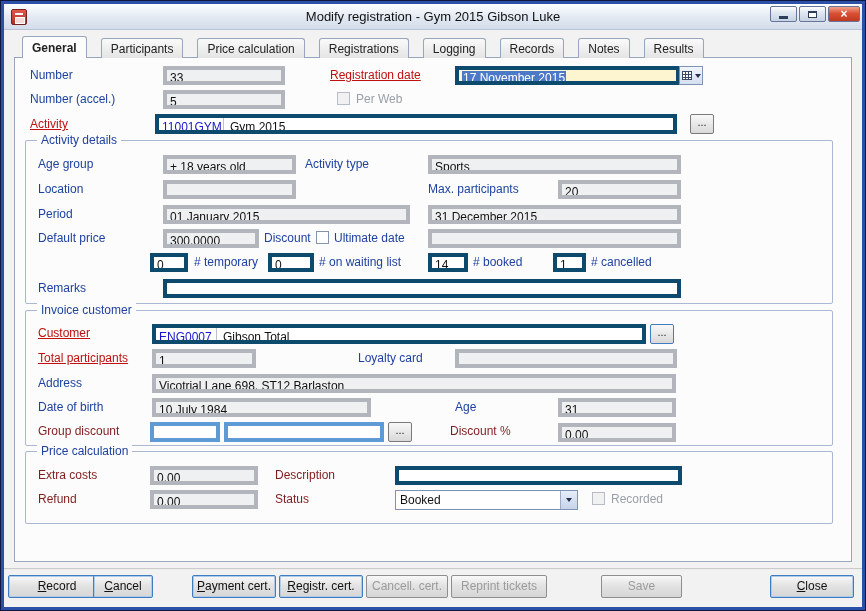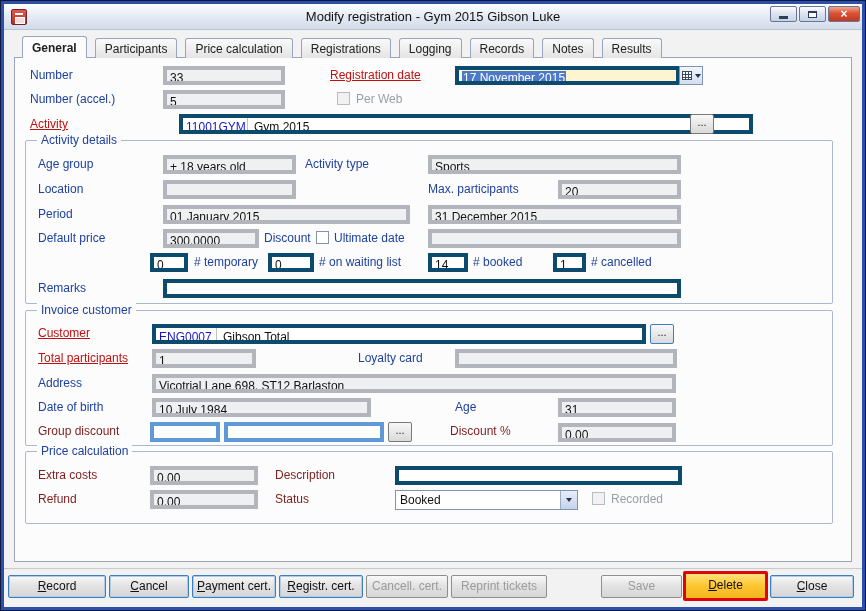--- a/index.html
+++ b/index.html
@@ -23,21 +23,21 @@
             display:flex; align-items:center; justify-content:center; cursor:default; }
   .capbtn.close { width:32px; background:linear-gradient(#f2a38c,#da5135 45%,#bf3a20);
                   color:#fff; font-size:12px; font-weight:bold; line-height:12px; }
   .glyph-min { width:9px; height:3px; background:#2e3d5c; margin-top:7px; }
   .glyph-max { width:9px; height:7px; border:1px solid #2e3d5c; border-top:2px solid #2e3d5c; background:#fff; }
 
   
   .tabs { position:absolute; left:22px; top:36px; height:22px; display:flex; align-items:flex-end; z-index:4; }
   .tab { height:20px; padding:8px 9px; display:flex; align-items:center; font-size:12px; color:#222;
          background:linear-gradient(#fafafa,#e4e4e4); border:1px solid #98a6bd; border-bottom:none;
-         border-radius:3px 3px 0 0; margin-right:8px; cursor:default; }
+         border-radius:3px 3px 0 0; margin-right:14px; cursor:default; }
   .tab.active { height:22px; background:#fcfcfc; font-weight:bold; }
   .panel { position:absolute; left:14px; top:57px; width:838px; height:505px;
            background:#fcfcfc; border:1px solid #98a6bd; }
   .sep { position:absolute; left:4px; top:568px; width:858px; height:2px;
          background:linear-gradient(#b9b9b9,#ffffff); }
 
   
   .lb { position:absolute; font-size:12px; color:#1e42a0; line-height:19px; white-space:nowrap; z-index:2; }
   .lb.req { color:#c01010; text-decoration:underline; }
   .lb.gray { color:#9aa0a8; }
@@ -129,21 +129,21 @@
     <div class="calicon"></div>
     <div class="darr"></div>
   </div>
 
   <div class="lb" style="left:30px;top:90px">Number (accel.)</div>
   <div class="fld ro" style="left:163px;top:90px;width:122px">5</div>
   <div class="cb dis" style="left:337px;top:92px"></div>
   <div class="lb gray" style="left:356px;top:90px">Per Web</div>
 
   <div class="lb req" style="left:30px;top:115px">Activity</div>
-  <div class="fld tall" style="left:179px;top:114px;width:574px">
+  <div class="fld tall" style="left:155px;top:114px;width:522px">
     <span class="code" style="width:62px">11001GYM</span><span>Gym 2015</span>
   </div>
   <div class="dots" style="left:690px;top:114px">...</div>
 
   <div class="grp" style="left:25px;top:140px;width:808px;height:164px">
     <span class="gt">Activity details</span>
   </div>
   <div class="lb" style="left:38px;top:155px">Age group</div>
   <div class="fld ro" style="left:163px;top:155px;width:133px">+ 18 years old</div>
   <div class="lb" style="left:305px;top:155px">Activity type</div>
@@ -221,22 +221,21 @@
     <div class="val">Booked</div>
     <div class="cbtn">
         <div class="darr"></div>
       </div>
   </div>
   <div class="cb dis" style="left:592px;top:492px"></div>
   <div class="lb gray" style="left:611px;top:490px">Recorded</div>
 
   <div class="sep"></div>
   <div class="btn focus" style="left:8px;width:98px"><u>R</u>ecord</div>
-  <div class="btn focus" style="left:109px;width:80px"><u>C</u>ancel</div>
+  <div class="btn focus" style="left:93px;width:60px"><u>C</u>ancel</div>
   <div class="btn focus" style="left:192px;width:84px"><u>P</u>ayment cert.</div>
   <div class="btn focus" style="left:279px;width:84px"><u>R</u>egistr. cert.</div>
   <div class="btn dis" style="left:366px;width:82px">Cancell. cert.</div>
   <div class="btn dis" style="left:451px;width:96px">Reprint tickets</div>
   <div class="btn dis" style="left:601px;width:81px">Save</div>
-  <div class="btn del" style="left:683px;width:85px"><u>D</u>elete</div>
   <div class="btn focus" style="left:770px;width:84px"><u>C</u>lose</div>
 
 </div>
 
 </body></html>

